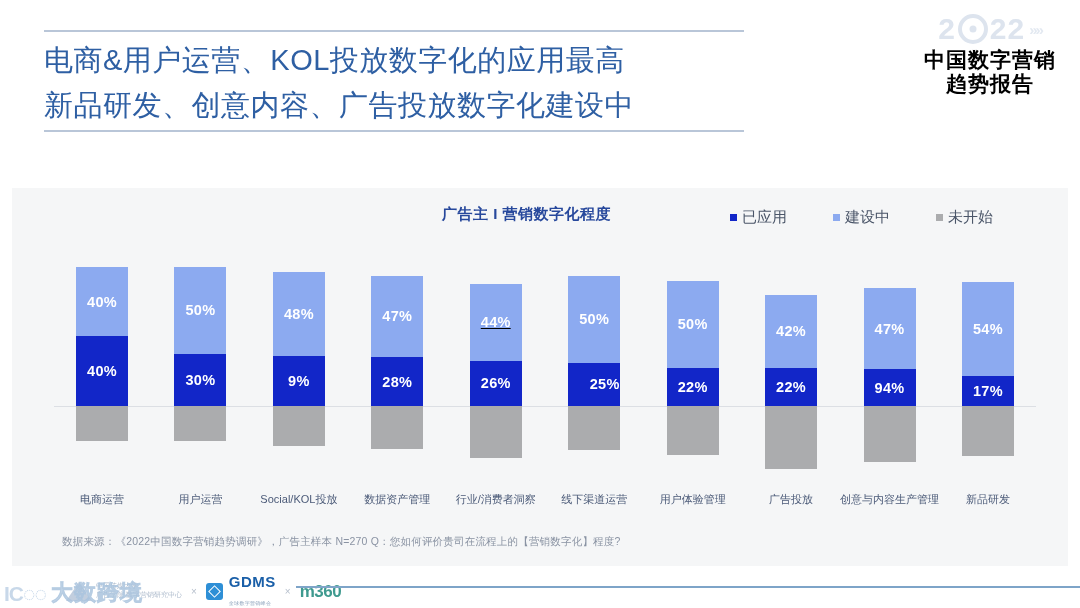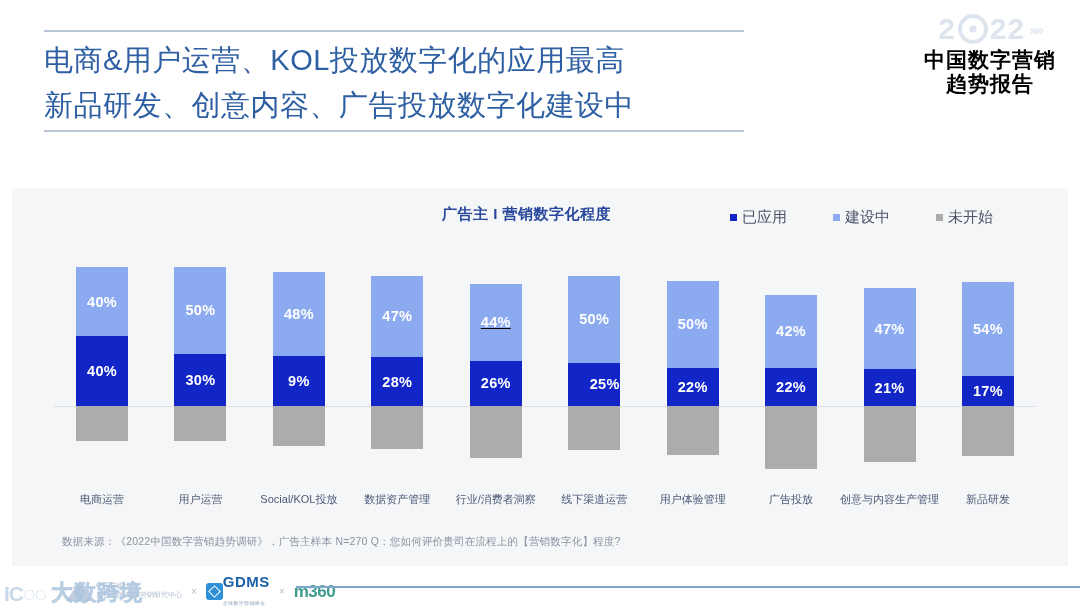--- a/index.html
+++ b/index.html
@@ -108,21 +108,21 @@
   }
   .logo-academy{
     display:flex;align-items:center;gap:4px;color:#9fb0c6;
   }
   .logo-academy .tri{
     width:0;height:0;border-left:13px solid transparent;border-right:13px solid transparent;
     border-bottom:19px solid #c2cede;
   }
   .logo-academy .acad-txt{font-size:7px;line-height:1.25;color:#aab8ca;}
   .x-sep{font-size:10px;color:#b6bfcc;}
-  .logo-gdms{display:flex;align-items:center;gap:0;}
+  .logo-gdms{display:flex;align-items:center;gap:6px;}
   .gdms-cube{
     width:17px;height:17px;background:#2e8fd6;border-radius:3px;
     position:relative;
   }
   .gdms-cube::after{
     content:"";position:absolute;left:4px;top:4px;width:9px;height:9px;
     border:1.6px solid #ffffff;transform:rotate(45deg);box-sizing:border-box;
   }
   .gdms-txt{font-size:15px;font-weight:bold;color:#1a5fa8;letter-spacing:.5px;line-height:1;}
   .gdms-sub{font-size:5px;color:#8ea4bd;letter-spacing:.3px;}
@@ -283,21 +283,21 @@
             <div class="seg" style="height: 62.64px; background: rgb(171, 172, 174);"></div>
           </div>
           <div class="cat-label">广告投放</div>
         </div>
         <div class="bar-col">
           <div class="bar-stack" style="top: 99.68px;">
             <div class="seg" style="height: 81.78px; background: rgb(140, 170, 240);">
               <span class="seg-label">47%</span>
             </div>
             <div class="seg" style="height: 36.54px; background: rgb(18, 38, 200);">
-              <span class="seg-label">21%</span>
+              <span class="seg-label">94%</span>
             </div>
             <div class="seg" style="height: 55.68px; background: rgb(171, 172, 174);"></div>
           </div>
           <div class="cat-label">创意与内容生产管理</div>
         </div>
         <div class="bar-col">
           <div class="bar-stack" style="top: 94.46px;">
             <div class="seg" style="height: 93.96px; background: rgb(140, 170, 240);">
               <span class="seg-label">54%</span>
             </div>

